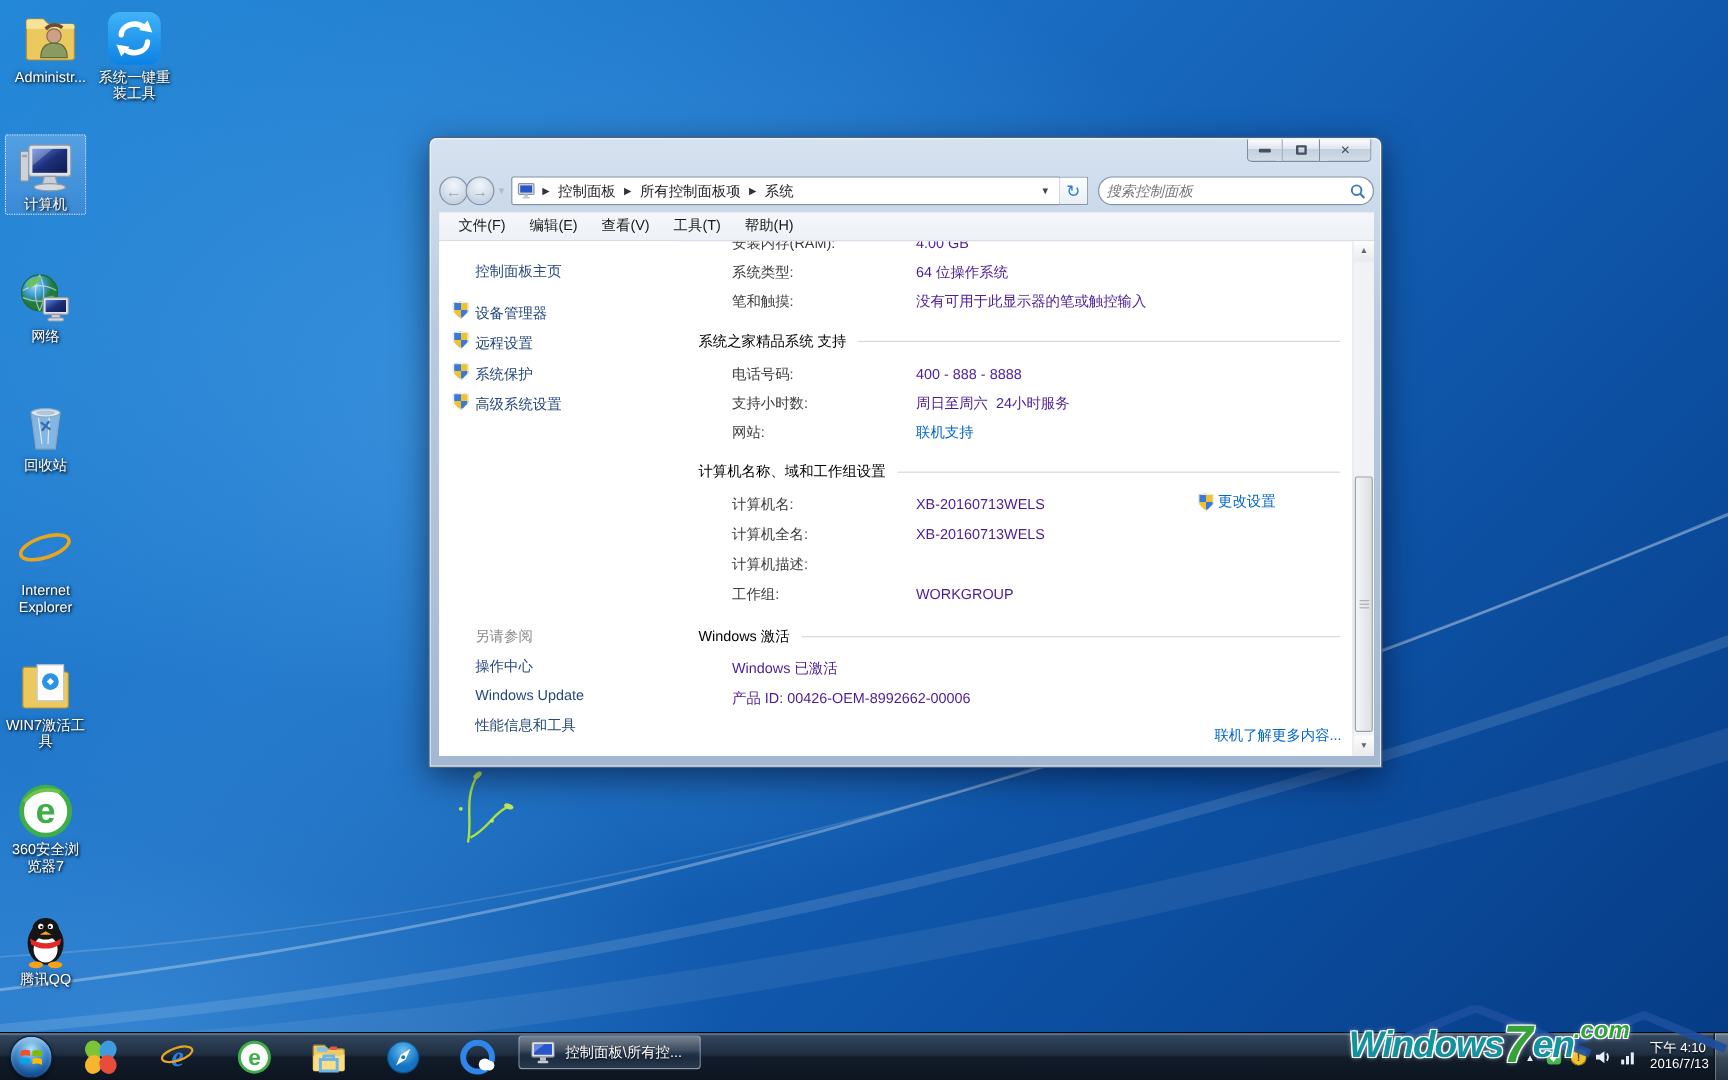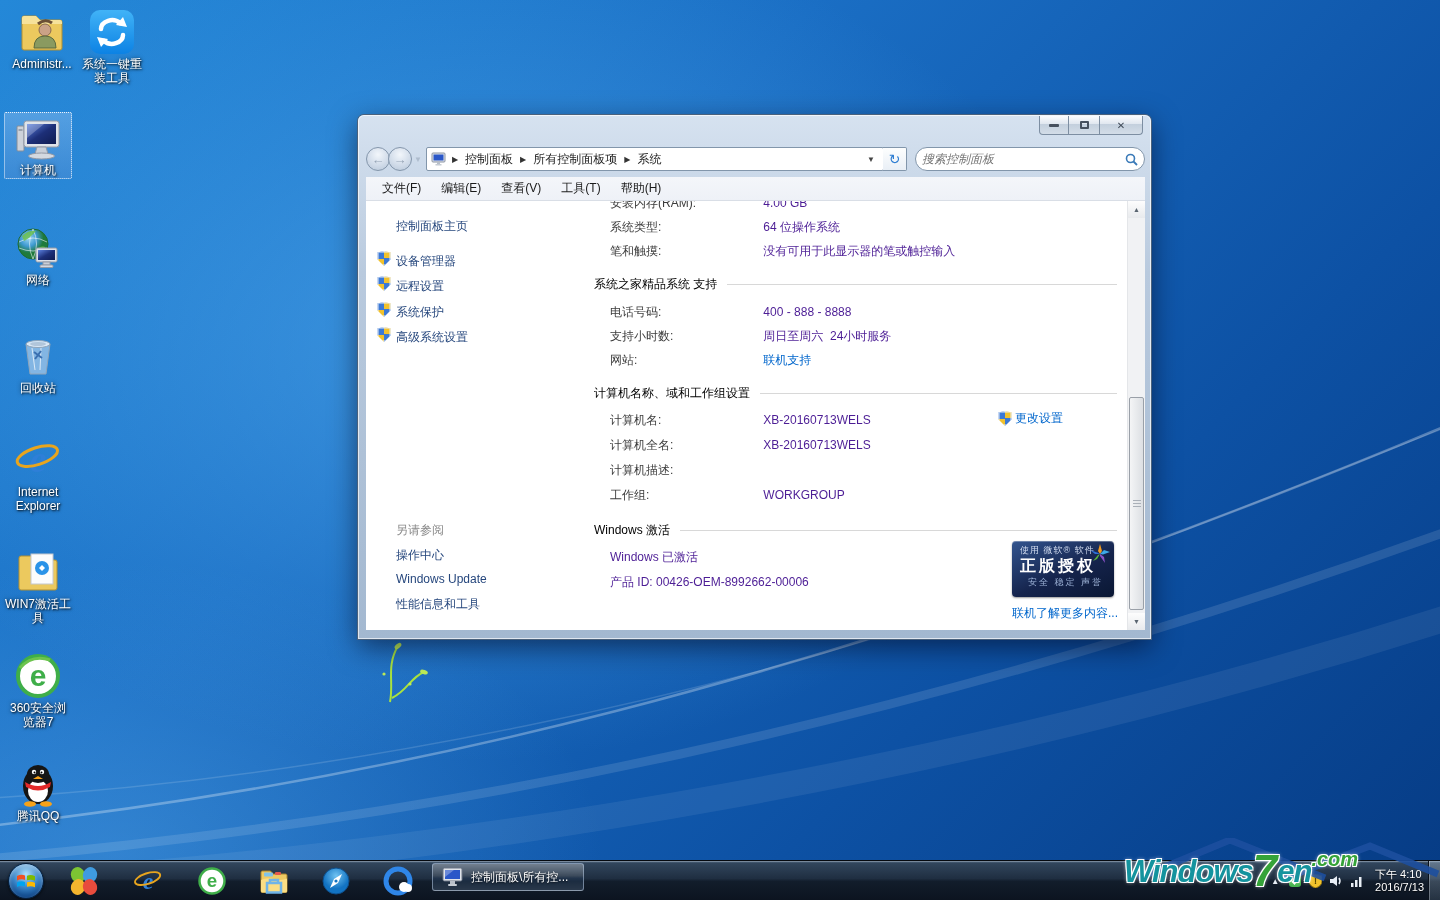--- a/index.html
+++ b/index.html
@@ -66,21 +66,21 @@
   .uac-shield{position:absolute;left:11px;width:14px;height:15px;display:inline-block;
     background:conic-gradient(#f2c22e 0 25%,#3b79d6 0 50%,#f2c22e 0 75%,#3b79d6 0);
     clip-path:polygon(50% 0,98% 10%,98% 55%,50% 100%,2% 55%,2% 10%);
     box-shadow:inset 0 0 0 1.5px #e8eef7}
 
   
   .main{position:absolute;left:200px;right:18px;top:0;bottom:0;overflow:hidden}
   .row{position:absolute;left:44px;white-space:nowrap}
   .row .lab{display:inline-block;width:150px;color:#3c3c3c}
   .row .val{color:#4c1d95;white-space:pre}
-  .sect{position:absolute;left:28px;right:10px;display:flex;align-items:center;color:#000}
+  .sect{position:absolute;left:16px;right:10px;display:flex;align-items:center;color:#000}
   .sect .st{white-space:nowrap;margin-right:10px}
   .sect::after{content:"";flex:1;border-top:1px solid #d8d8d8}
   a.wlink{color:#0066cc;text-decoration:none;cursor:pointer}
   .chg{position:absolute;left:432px;display:flex;align-items:center;gap:3px}
   .chg .uac-shield{position:relative;left:0}
 
   .badge{position:absolute;left:446px;top:340px;width:102px;height:56px;border-radius:4px;
     background:linear-gradient(155deg,#33558f,#15244d 55%,#0a1733);
     box-shadow:inset 0 1px 0 rgba(255,255,255,.3),0 1px 2px rgba(0,0,0,.4);
     color:#fff;padding:5px 6px 0 8px;line-height:1}
@@ -417,32 +417,20 @@
         <div class="sect" style="top:321px">
           <span class="st">Windows 激活</span>
         </div>
         <div class="row" style="top:348px">
           <span class="val">Windows 已激活</span>
         </div>
         <div class="row" style="top:373px">
           <span class="val">产品 ID: 00426-OEM-8992662-00006</span>
         </div>
 
-        <div class="badge">
-          <svg class="star" width="20" height="20" viewBox="0 0 20 20">
-            <polygon points="10,0 12,7 10,10 8,7" fill="#f29a1e"></polygon>
-            <polygon points="20,8 13,10.5 10,10 14,6" fill="#3fa9e8"></polygon>
-            <polygon points="15,19 10,12 10,10 14,13" fill="#8a52c8"></polygon>
-            <polygon points="3,17 8,11 10,10 7,15" fill="#58b43c"></polygon>
-            <polygon points="0,6 7,8.5 10,10 5,10" fill="#2d6fd4"></polygon>
-          </svg>
-          <div class="b1">使用 微软® 软件</div>
-          <div class="b2">正版授权</div>
-          <div class="b3">安全 稳定 声誉</div>
-        </div>
         <a class="wlink" style="position:absolute;left:446px;top:404px">联机了解更多内容...</a>
       </div>
 
       <div class="vscroll">
         <div class="sc-btn up">▲</div>
         <div class="sc-thumb">
             <i></i>
             <i></i>
             <i></i>
           </div>

